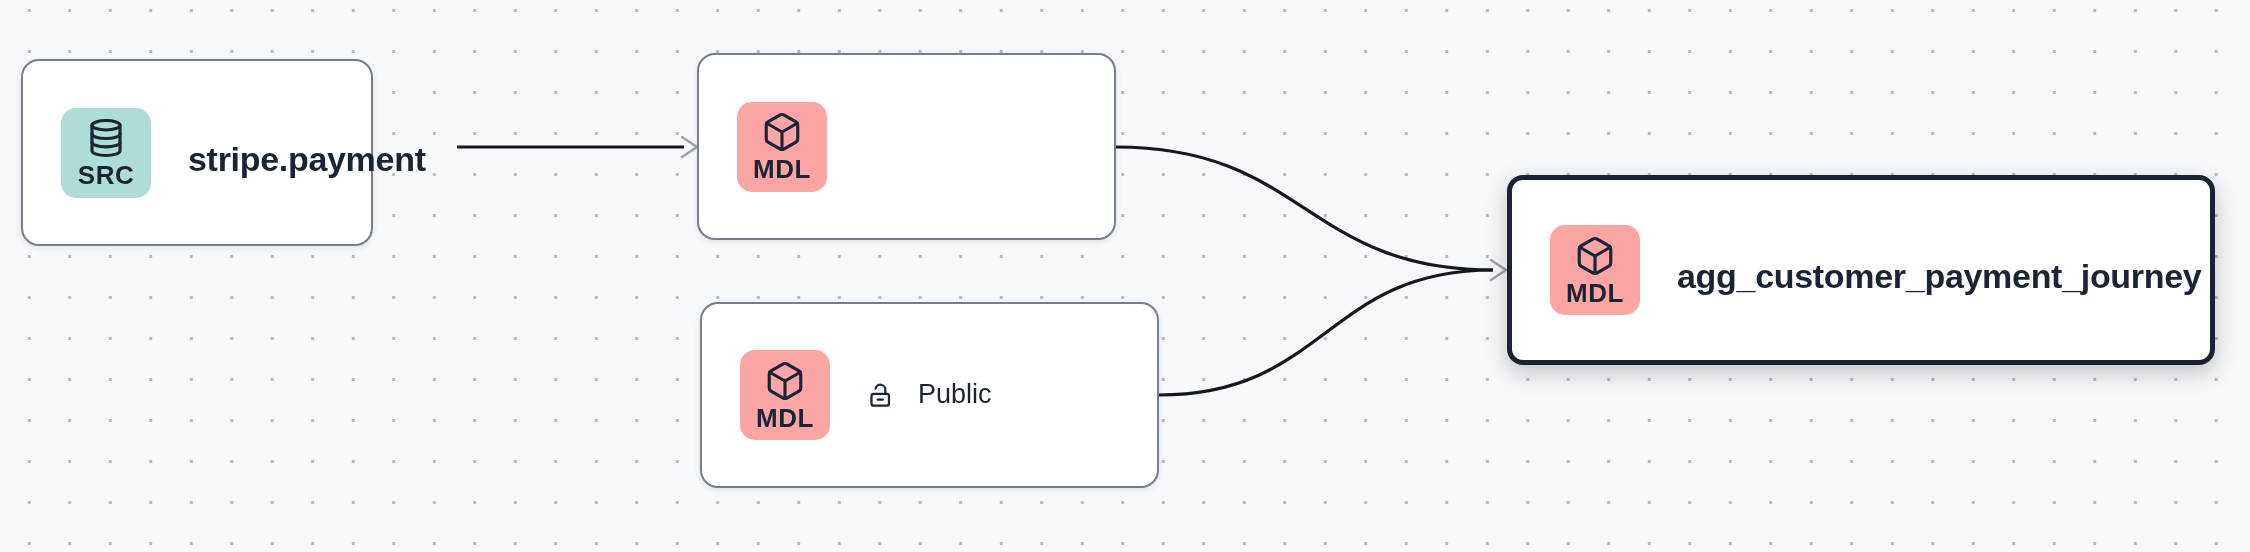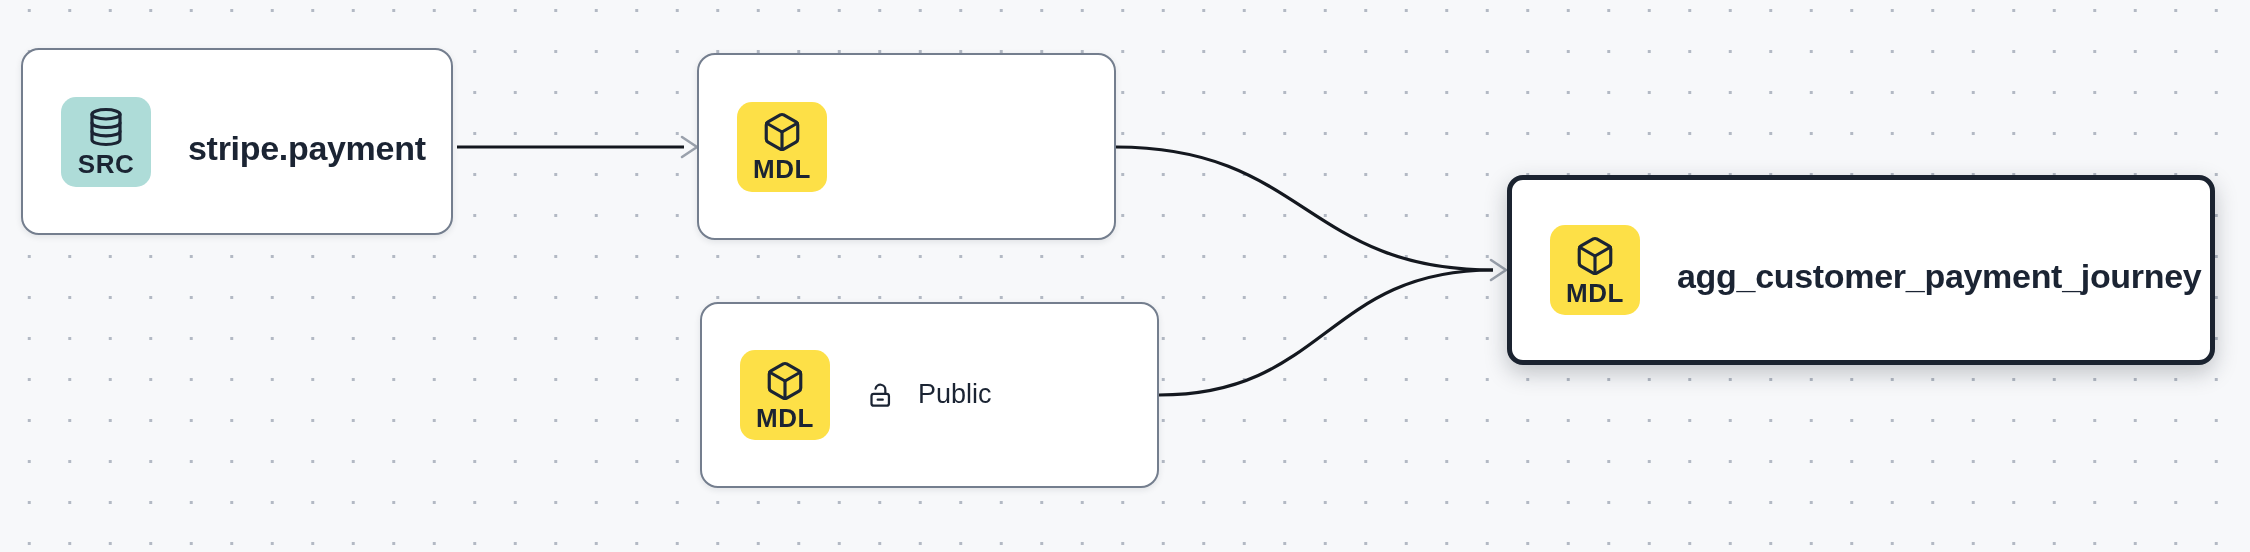--- a/index.html
+++ b/index.html
@@ -70,21 +70,21 @@
   }
   .badge-label {
     font-size: 26px;
     font-weight: 600;
     color: #1b2433;
     letter-spacing: 0.5px;
     line-height: 1;
     margin-top: 3px;
   }
   .badge-src { background: #aedcd8; }
-  .badge-mdl { background: #fde047; }
+  .badge-mdl { background: #fca5a5; }
   .node-body {
     display: flex;
     flex-direction: column;
     justify-content: center;
     gap: 5px;
   }
   .title {
     font-size: 34px;
     font-weight: 600;
     letter-spacing: -0.3px;
@@ -114,21 +114,21 @@
 <div class="canvas">
 
   <svg class="edges" width="2250" height="552" viewBox="0 0 2250 552">
     <path class="edge" d="M457 147 L684 147"></path>
     <path class="edge" d="M1116 147 C1305 147 1305 270 1493 270"></path>
     <path class="edge" d="M1159 395 C1326 395 1326 270 1493 270"></path>
     <path class="arrowhead" d="M682 137 L697 147 L682 157"></path>
     <path class="arrowhead" d="M1491 260 L1506 270 L1491 280"></path>
   </svg>
 
-  <div class="node" style="left:21px; top:48px; width:432px; height:187px;">
+  <div class="node" style="left:21px; top:59px; width:352px; height:187px;">
     <div class="badge badge-src">
       <svg viewBox="0 0 24 24" fill="none" stroke="#1b2433" stroke-width="1.8" stroke-linecap="round" stroke-linejoin="round">
         <ellipse cx="12" cy="4.7" rx="8" ry="2.7"></ellipse>
         <path d="M4 4.7v14.6c0 1.5 3.6 2.7 8 2.7s8-1.2 8-2.7V4.7"></path>
         <path d="M4 9.6c0 1.5 3.6 2.7 8 2.7s8-1.2 8-2.7"></path>
         <path d="M4 14.4c0 1.5 3.6 2.7 8 2.7s8-1.2 8-2.7"></path>
       </svg>
       <span class="badge-label">SRC</span>
     </div>
     <div class="node-body">

